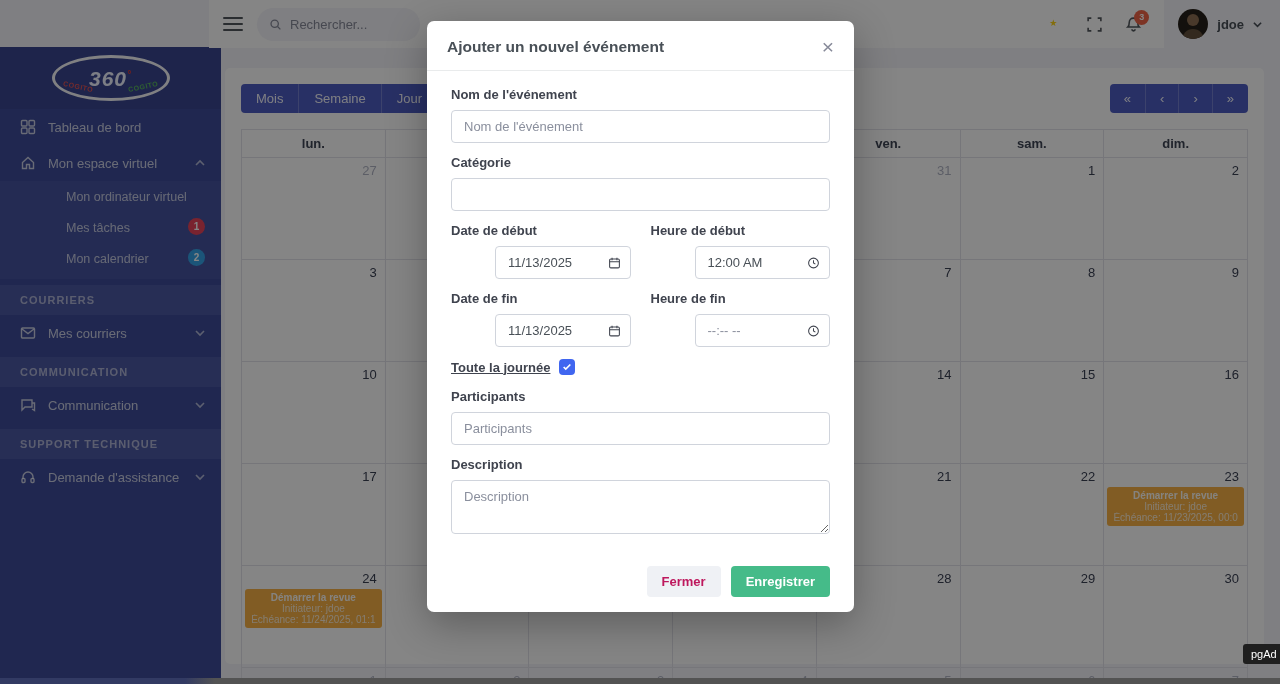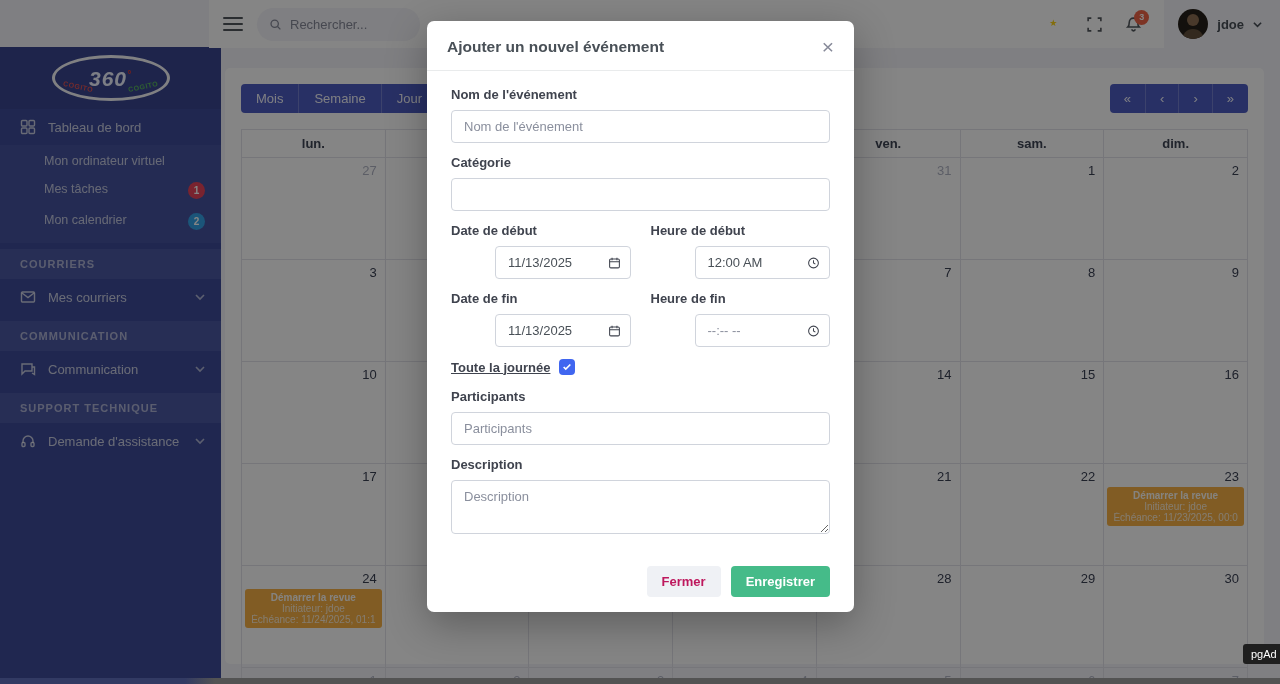--- a/index.html
+++ b/index.html
@@ -14,21 +14,21 @@
   .logo-cogito { position:absolute; font-size:7px; font-weight:bold; letter-spacing:.5px; text-transform:uppercase; }
   .logo-cogito.left { left:8px; bottom:8px; color:#e05252; transform:rotate(12deg); }
   .logo-cogito.right { right:8px; bottom:8px; color:#59b65c; transform:rotate(-12deg); }
   .sec-title { margin-top:6px; padding:9px 20px; background:#4b58a3; color:rgba(255,255,255,.55); font-size:11px; font-weight:bold; letter-spacing:1px; }
   .nav-item { display:flex; align-items:center; gap:12px; padding:10px 16px 10px 20px; color:rgba(255,255,255,.72); font-size:13px; cursor:pointer; }
   .nav-item .nav-ic { width:16px; height:16px; flex:0 0 16px; display:inline-flex; }
   .nav-item .nav-ic svg { width:16px; height:16px; stroke:rgba(255,255,255,.72); fill:none; stroke-width:1.4; }
   .nav-label { flex:1; }
   .nav-caret svg { width:10px; height:10px; stroke:rgba(255,255,255,.6); fill:none; stroke-width:1.6; }
   .submenu { background:#46549f; padding:2px 0 6px; }
-  .sub-item { display:flex; align-items:flex-start; padding:7px 16px 7px 44px; color:rgba(255,255,255,.68); font-size:12.5px; cursor:pointer; }
+  .sub-item { display:flex; align-items:flex-end; padding:7px 16px 7px 66px; color:rgba(255,255,255,.68); font-size:12.5px; cursor:pointer; }
   .sub-item .sub-label { flex:1; }
   .badge { min-width:17px; height:17px; border-radius:50%; color:#fff; font-size:10px; display:inline-flex; align-items:center; justify-content:center; font-weight:bold; }
   .badge.red { background:#e8445a; }
   .badge.blue { background:#35a4e8; }
 
   
   .topbar { position:fixed; left:209px; top:0; right:0; height:48px; background:#ffffff; display:flex; align-items:center; z-index:10; }
   .hamburger { margin-left:14px; width:20px; height:14px; display:flex; flex-direction:column; justify-content:space-between; cursor:pointer; background:none; border:none; }
   .hamburger span { display:block; height:2px; background:#52575d; border-radius:1px; }
   .searchbox { margin-left:14px; width:163px; height:33px; background:#f3f3f9; border-radius:17px; display:flex; align-items:center; padding:0 12px; gap:8px; }
@@ -119,20 +119,33 @@
       <svg viewBox="0 0 16 16">
           <rect x="1.5" y="1.5" width="5.5" height="5.5" rx="1"></rect>
           <rect x="9" y="1.5" width="5.5" height="5.5" rx="1"></rect>
           <rect x="1.5" y="9" width="5.5" height="5.5" rx="1"></rect>
           <rect x="9" y="9" width="5.5" height="5.5" rx="1"></rect>
         </svg>
     </span>
     <span class="nav-label">Tableau de bord</span>
   </div>
 
+  <div class="nav-item">
+    <span class="nav-ic">
+      <svg viewBox="0 0 16 16">
+          <path d="M2.5 7.5 8 2.5l5.5 5v6h-4v-4h-3v4h-4z"></path>
+        </svg>
+    </span>
+    <span class="nav-label">Mon espace virtuel</span>
+    <span class="nav-caret">
+      <svg viewBox="0 0 10 10">
+          <path d="M1 7l4-4 4 4"></path>
+        </svg>
+    </span>
+  </div>
 
   <div class="submenu">
     <div class="sub-item">
       <span class="sub-label">Mon ordinateur virtuel</span>
     </div>
     <div class="sub-item">
       <span class="sub-label">Mes tâches</span>
       <span class="badge red">1</span>
     </div>
     <div class="sub-item">

